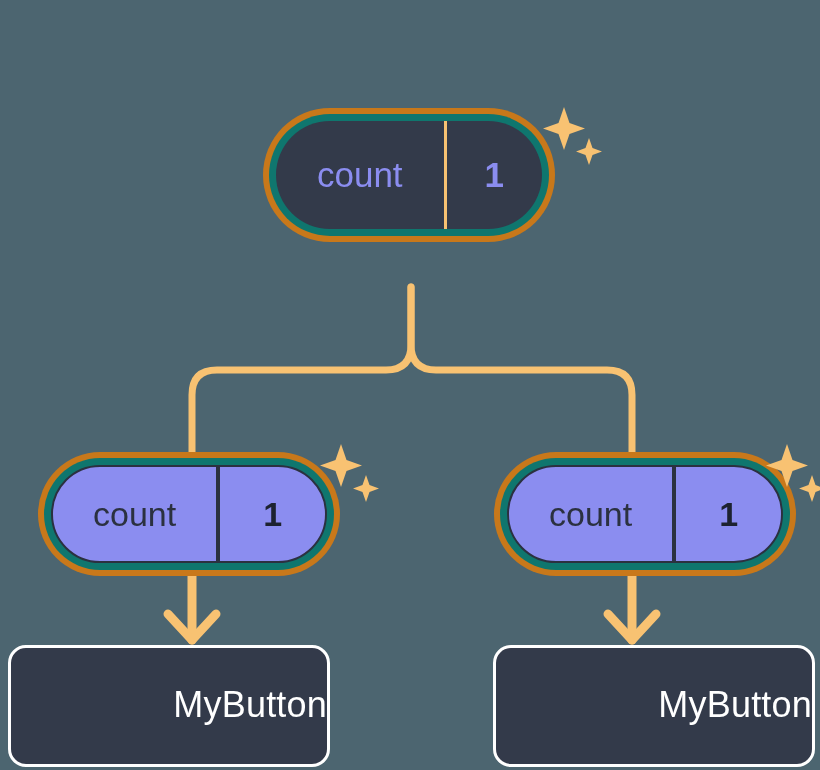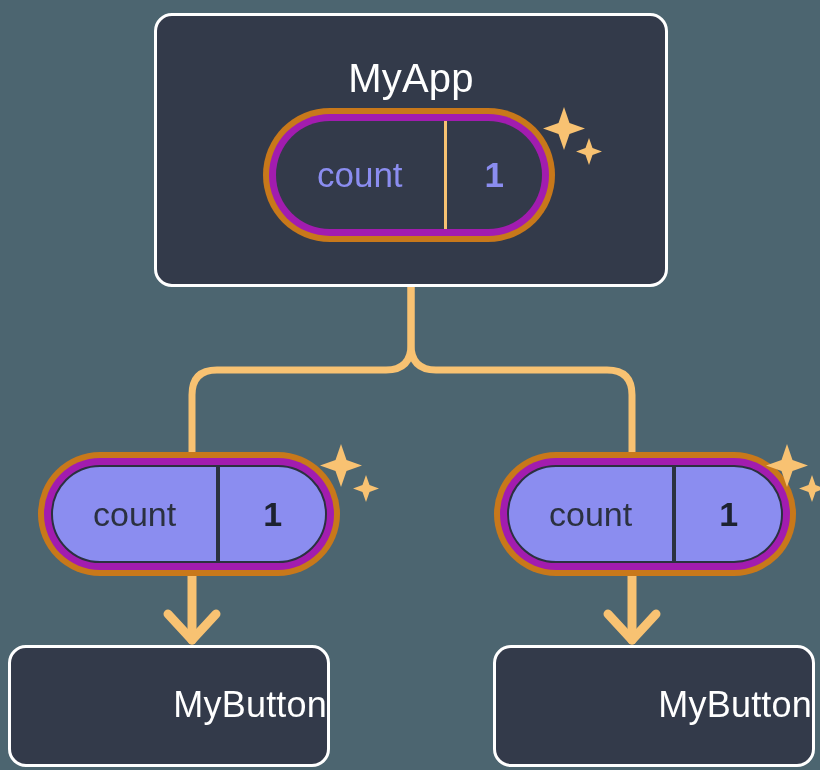--- a/index.html
+++ b/index.html
@@ -42,21 +42,21 @@
     position:absolute;
     box-sizing:border-box;
     border-radius:999px;
     background:#c8781a;              
     padding:6px;
     display:flex;
   }
   .pill-mid{
     flex:1;
     border-radius:999px;
-    background:#a21caf;              
+    background:#0f766e;              
     padding:7px;
     display:flex;
   }
   .pill-inner{
     flex:1;
     border-radius:999px;
     display:flex;
     align-items:stretch;
     overflow:hidden;
     box-sizing:border-box;
@@ -98,23 +98,20 @@
     <path d="M 411 287 L 411 345 Q 411 370 386 370 L 217 370 Q 192 370 192 395 L 192 452" fill="none" stroke="#f8c272" stroke-width="7" stroke-linecap="round"></path>
     <path d="M 411 287 L 411 345 Q 411 370 436 370 L 607 370 Q 632 370 632 395 L 632 452" fill="none" stroke="#f8c272" stroke-width="7" stroke-linecap="round"></path>
 
     <path d="M 192 576 L 192 640" fill="none" stroke="#f8c272" stroke-width="9" stroke-linecap="round"></path>
     <path d="M 168 614 L 192 640 L 216 614" fill="none" stroke="#f8c272" stroke-width="9" stroke-linecap="round" stroke-linejoin="round"></path>
 
     <path d="M 632 576 L 632 640" fill="none" stroke="#f8c272" stroke-width="9" stroke-linecap="round"></path>
     <path d="M 608 614 L 632 640 L 656 614" fill="none" stroke="#f8c272" stroke-width="9" stroke-linecap="round" stroke-linejoin="round"></path>
   </svg>
 
-  <div class="node-card" id="card-myapp">
-    <div class="card-title">MyApp</div>
-  </div>
 
   <div class="pill" id="pill-myapp">
     <div class="pill-mid">
       <div class="pill-inner">
         <div class="pill-name">count</div>
         <div class="pill-value">1</div>
       </div>
     </div>
   </div>
 

